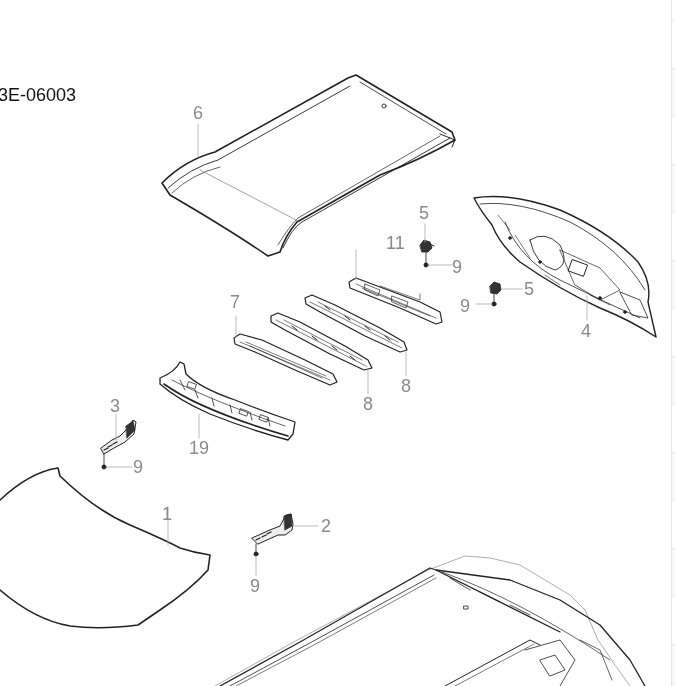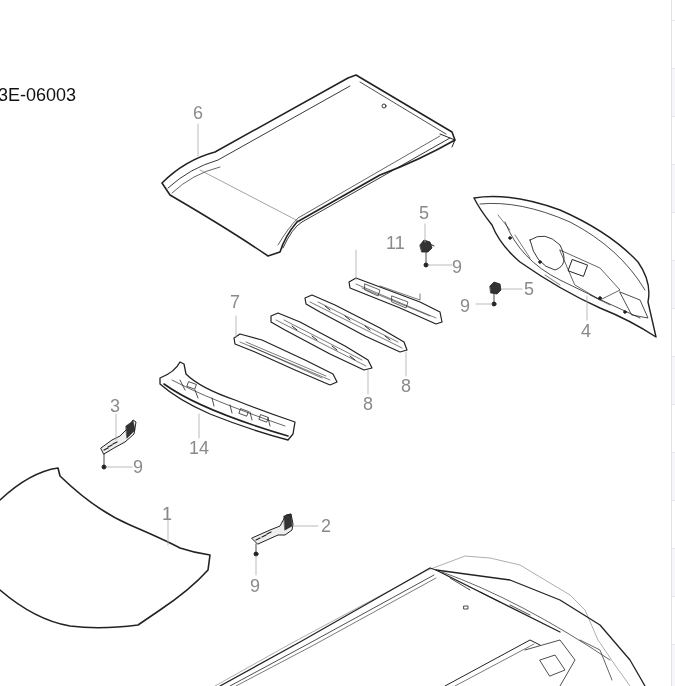--- a/index.html
+++ b/index.html
@@ -148,21 +148,21 @@
 <span class="callout" style="left:193px;top:104px;">6</span>
 <span class="callout" style="left:346px;top:234px;margin-left:40px;">11</span>
 <span class="callout" style="left:419px;top:204px;">5</span>
 <span class="callout" style="left:452px;top:258px;">9</span>
 <span class="callout" style="left:524px;top:280px;">5</span>
 <span class="callout" style="left:460px;top:297px;">9</span>
 <span class="callout" style="left:581px;top:322px;">4</span>
 <span class="callout" style="left:230px;top:293px;">7</span>
 <span class="callout" style="left:363px;top:395px;">8</span>
 <span class="callout" style="left:401px;top:377px;">8</span>
-<span class="callout" style="left:189px;top:439px;">14</span>
+<span class="callout" style="left:189px;top:439px;">19</span>
 <span class="callout" style="left:110px;top:397px;">3</span>
 <span class="callout" style="left:133px;top:458px;">9</span>
 <span class="callout" style="left:162px;top:505px;">1</span>
 <span class="callout" style="left:321px;top:517px;">2</span>
 <span class="callout" style="left:250px;top:577px;">9</span>
 
 <div class="side-panel">
   <div class="side-row" style="top:20px;height:48px;"></div>
   <div class="side-row alt" style="top:68px;height:48px;"></div>
   <div class="side-row" style="top:116px;height:48px;"></div>

